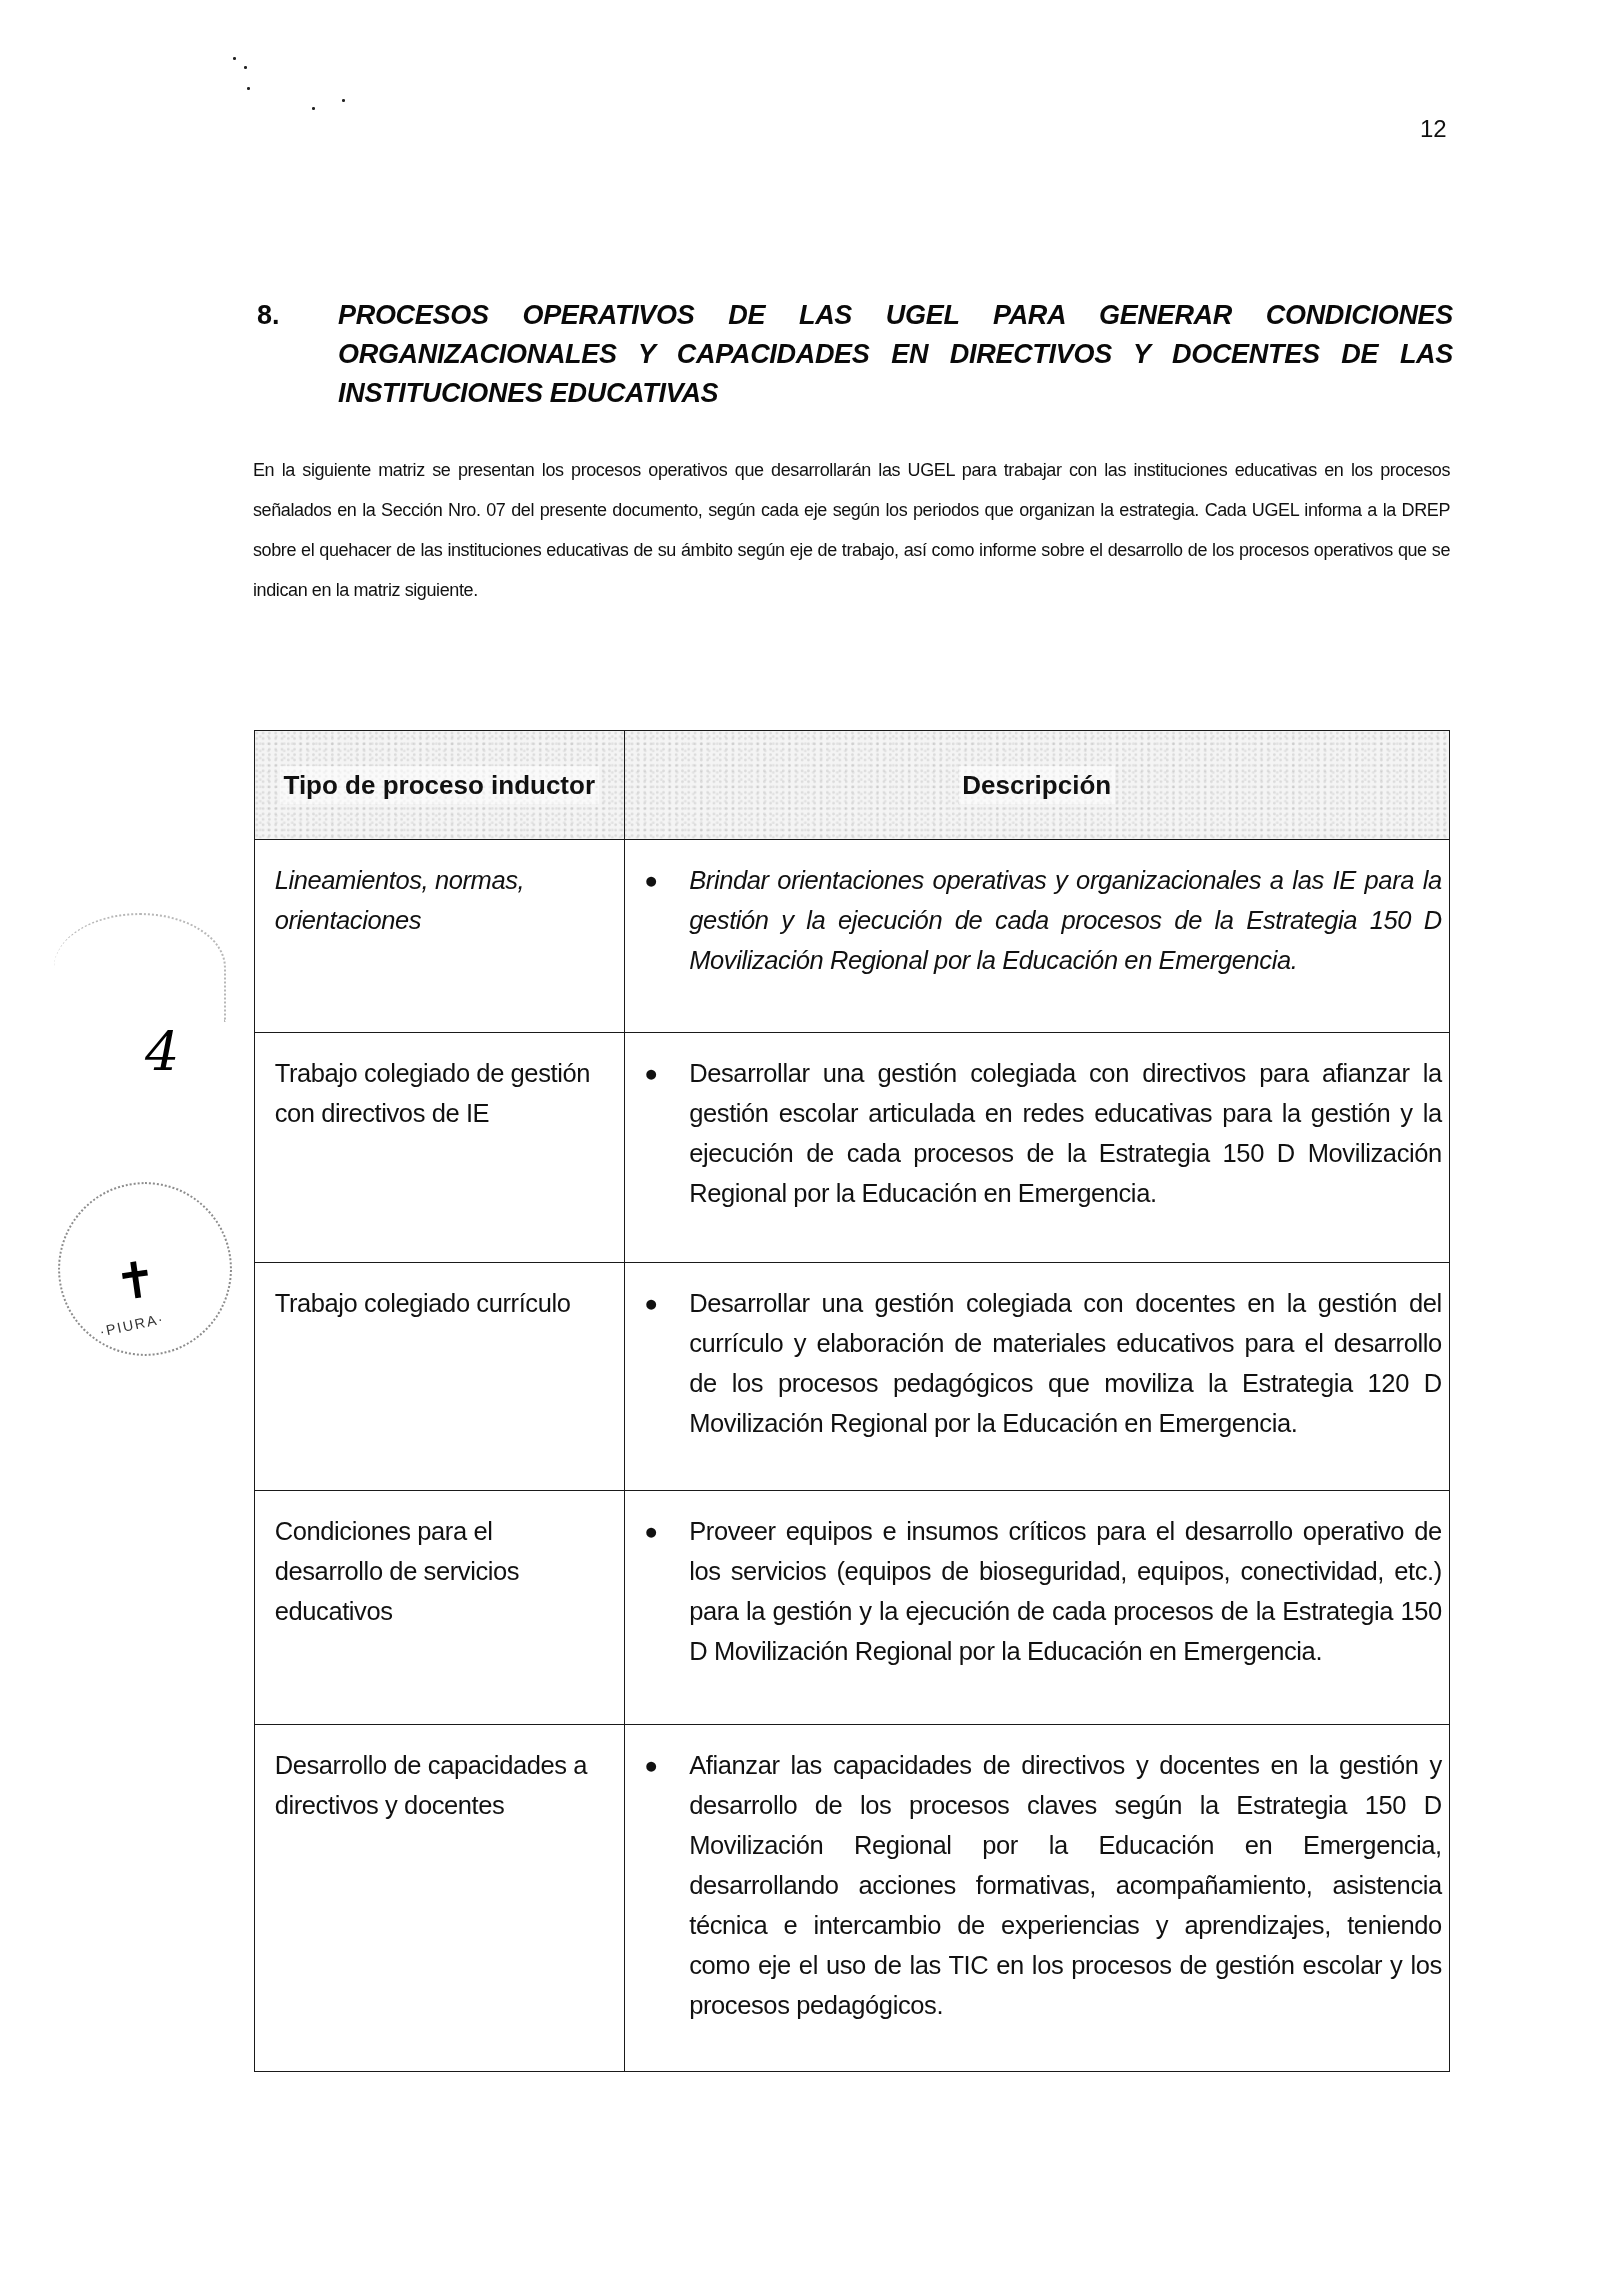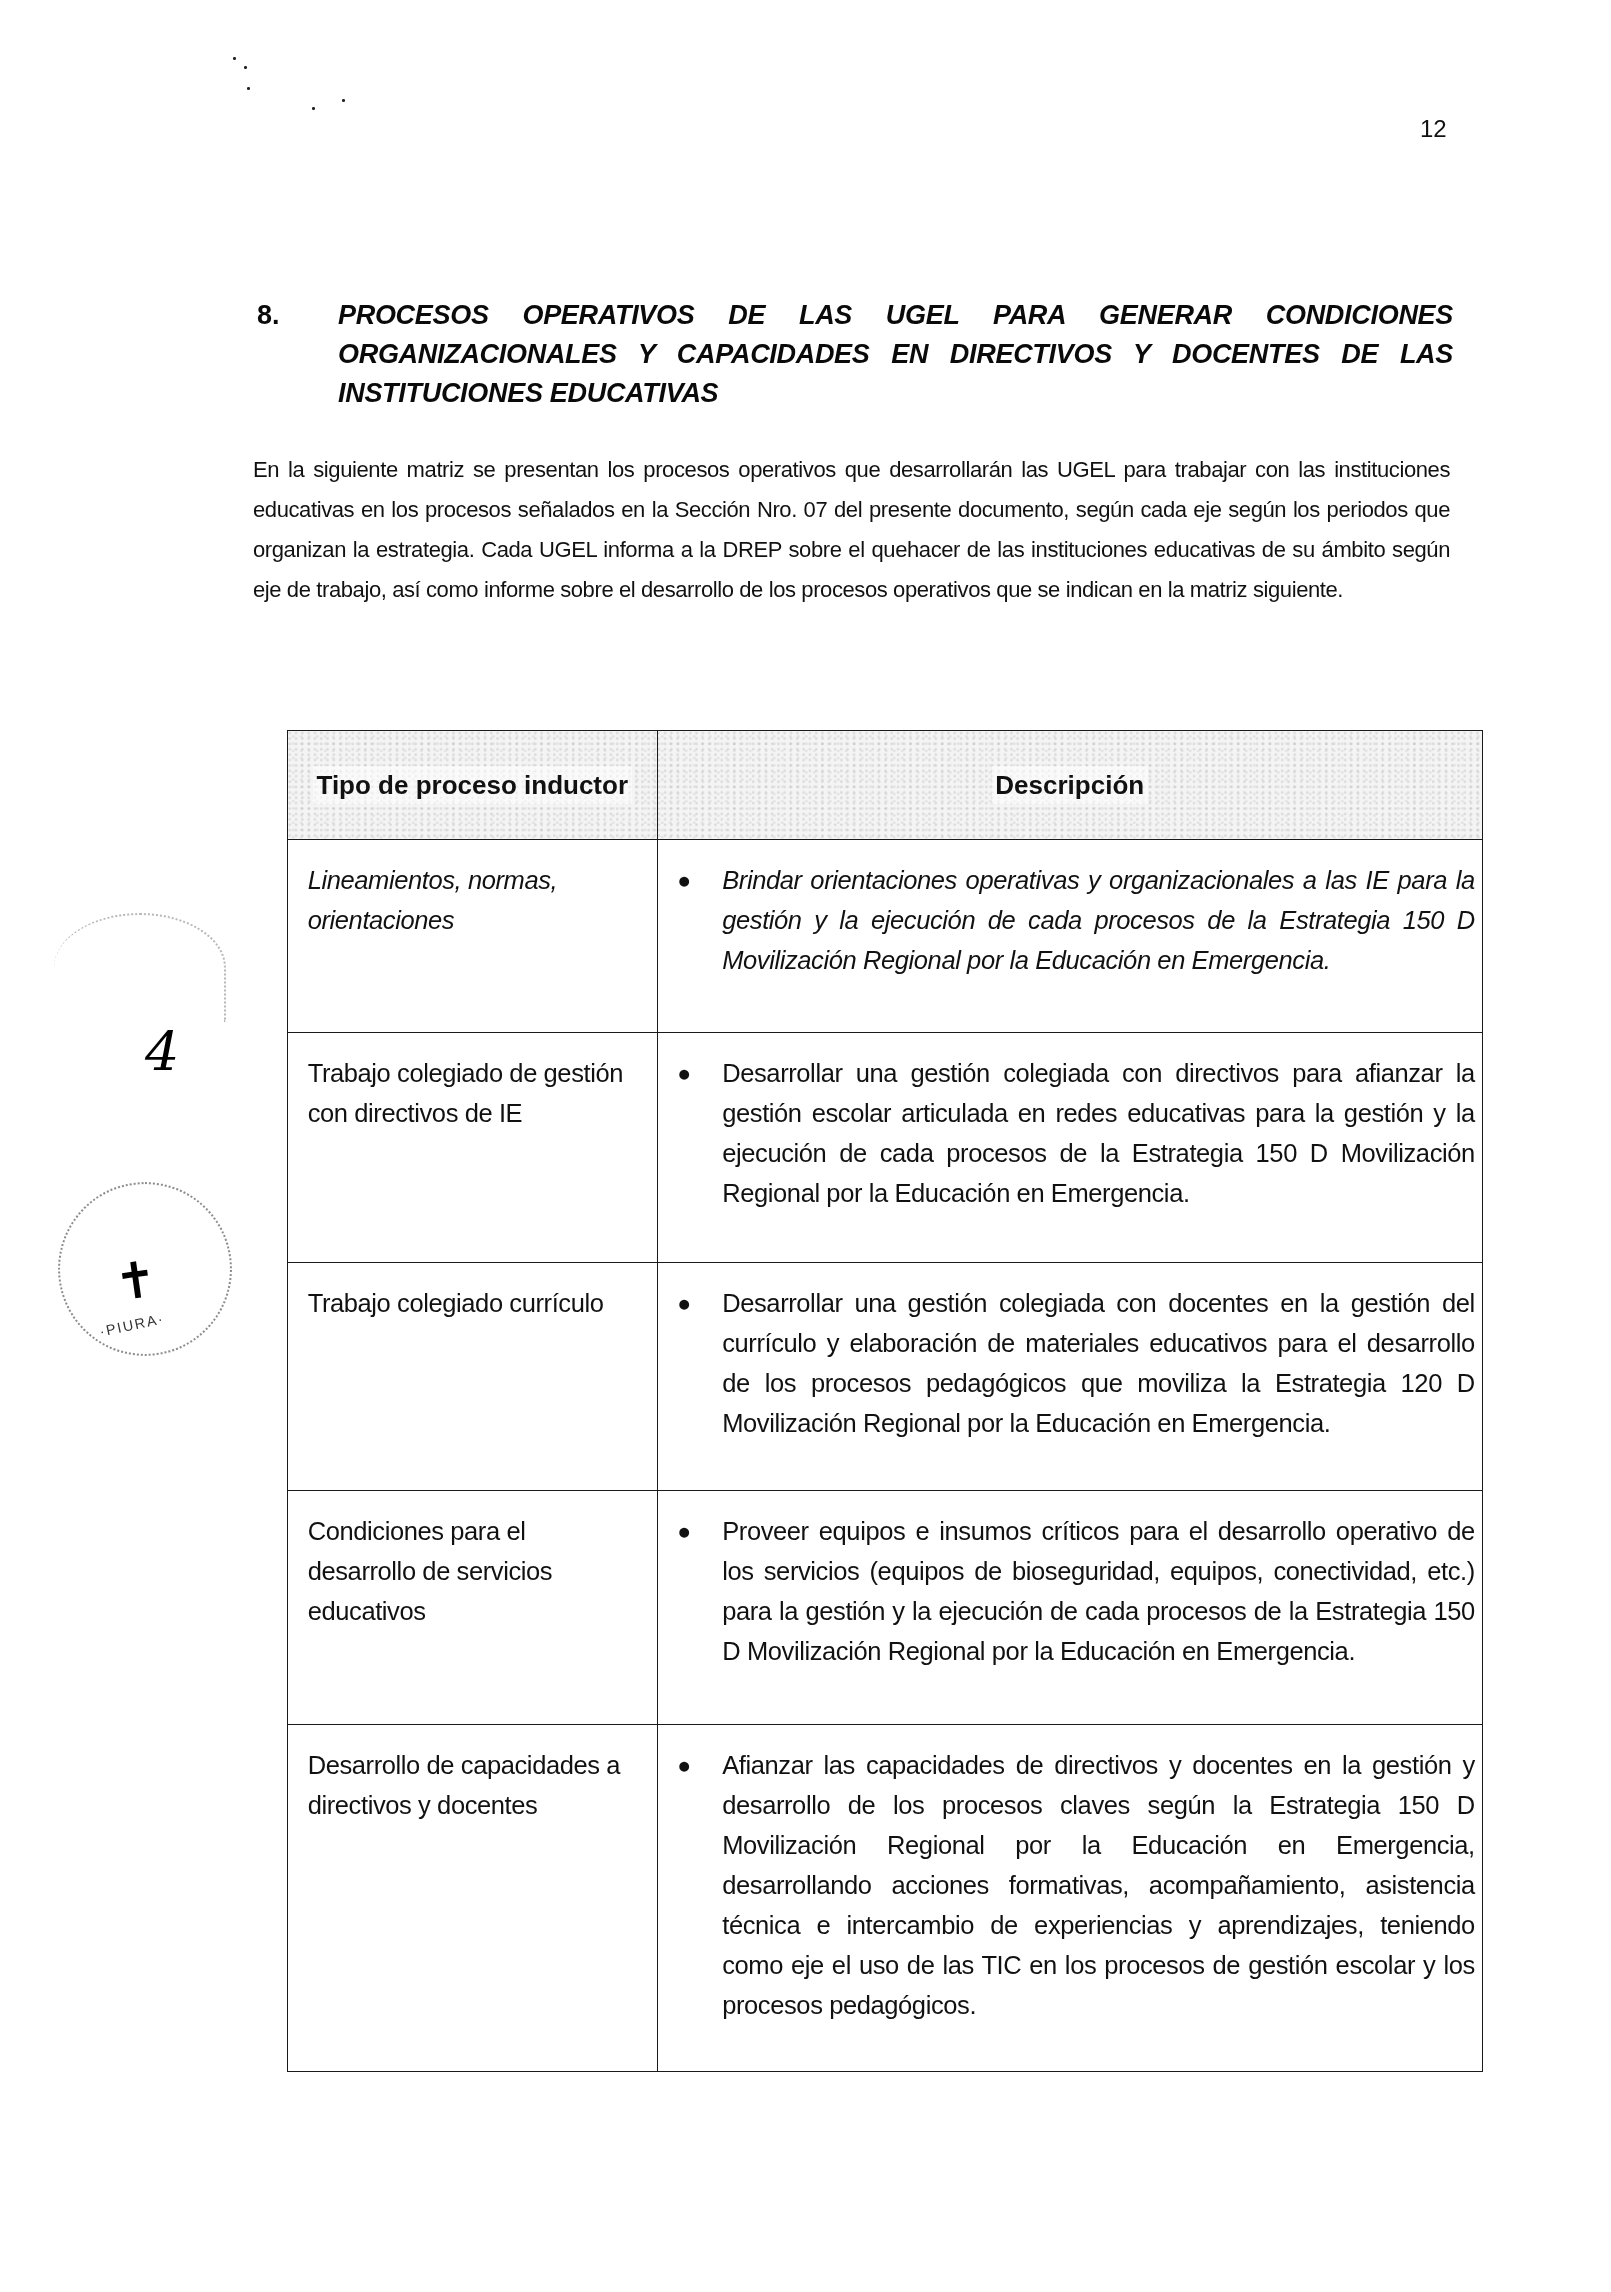--- a/index.html
+++ b/index.html
@@ -13,25 +13,25 @@
   }
   .heading {
     position: absolute; left: 257px; top: 296px; width: 1196px;
     font-weight: bold; font-size: 27px; line-height: 39px; color: #0a0a0a;
     display: flex;
   }
   .heading .num { width: 81px; flex: none; }
   .heading .text { flex: 1; text-align: justify; text-align-last: left; letter-spacing: -0.3px; font-style: italic; }
   .intro {
     position: absolute; left: 253px; top: 450px; width: 1197px;
-    font-size: 22px; line-height: 40px; text-align: justify; letter-spacing: -0.4px;
+    font-size: 18px; line-height: 40px; text-align: justify; letter-spacing: -0.4px;
   }
   .matrix {
     position: absolute; left: 254px; top: 730px; width: 1196px;
-    border-collapse: collapse; table-layout: fixed; margin-left: 33px;
+    border-collapse: collapse; table-layout: fixed;
   }
   .matrix td, .matrix th { border: 1.8px solid #1a1a1a; vertical-align: top; }
   .matrix th {
     height: 106px; font-weight: bold; font-size: 26px; line-height: 38px;
     text-align: center; vertical-align: middle;
     background-color: #f4f4f4;
     background-image:
       radial-gradient(circle at 20% 30%, rgba(0,0,0,0.10) 0.9px, transparent 1.8px),
       radial-gradient(circle at 60% 70%, rgba(0,0,0,0.08) 0.9px, transparent 1.8px);
     background-size: 6.3px 5.4px, 8px 7.2px;

